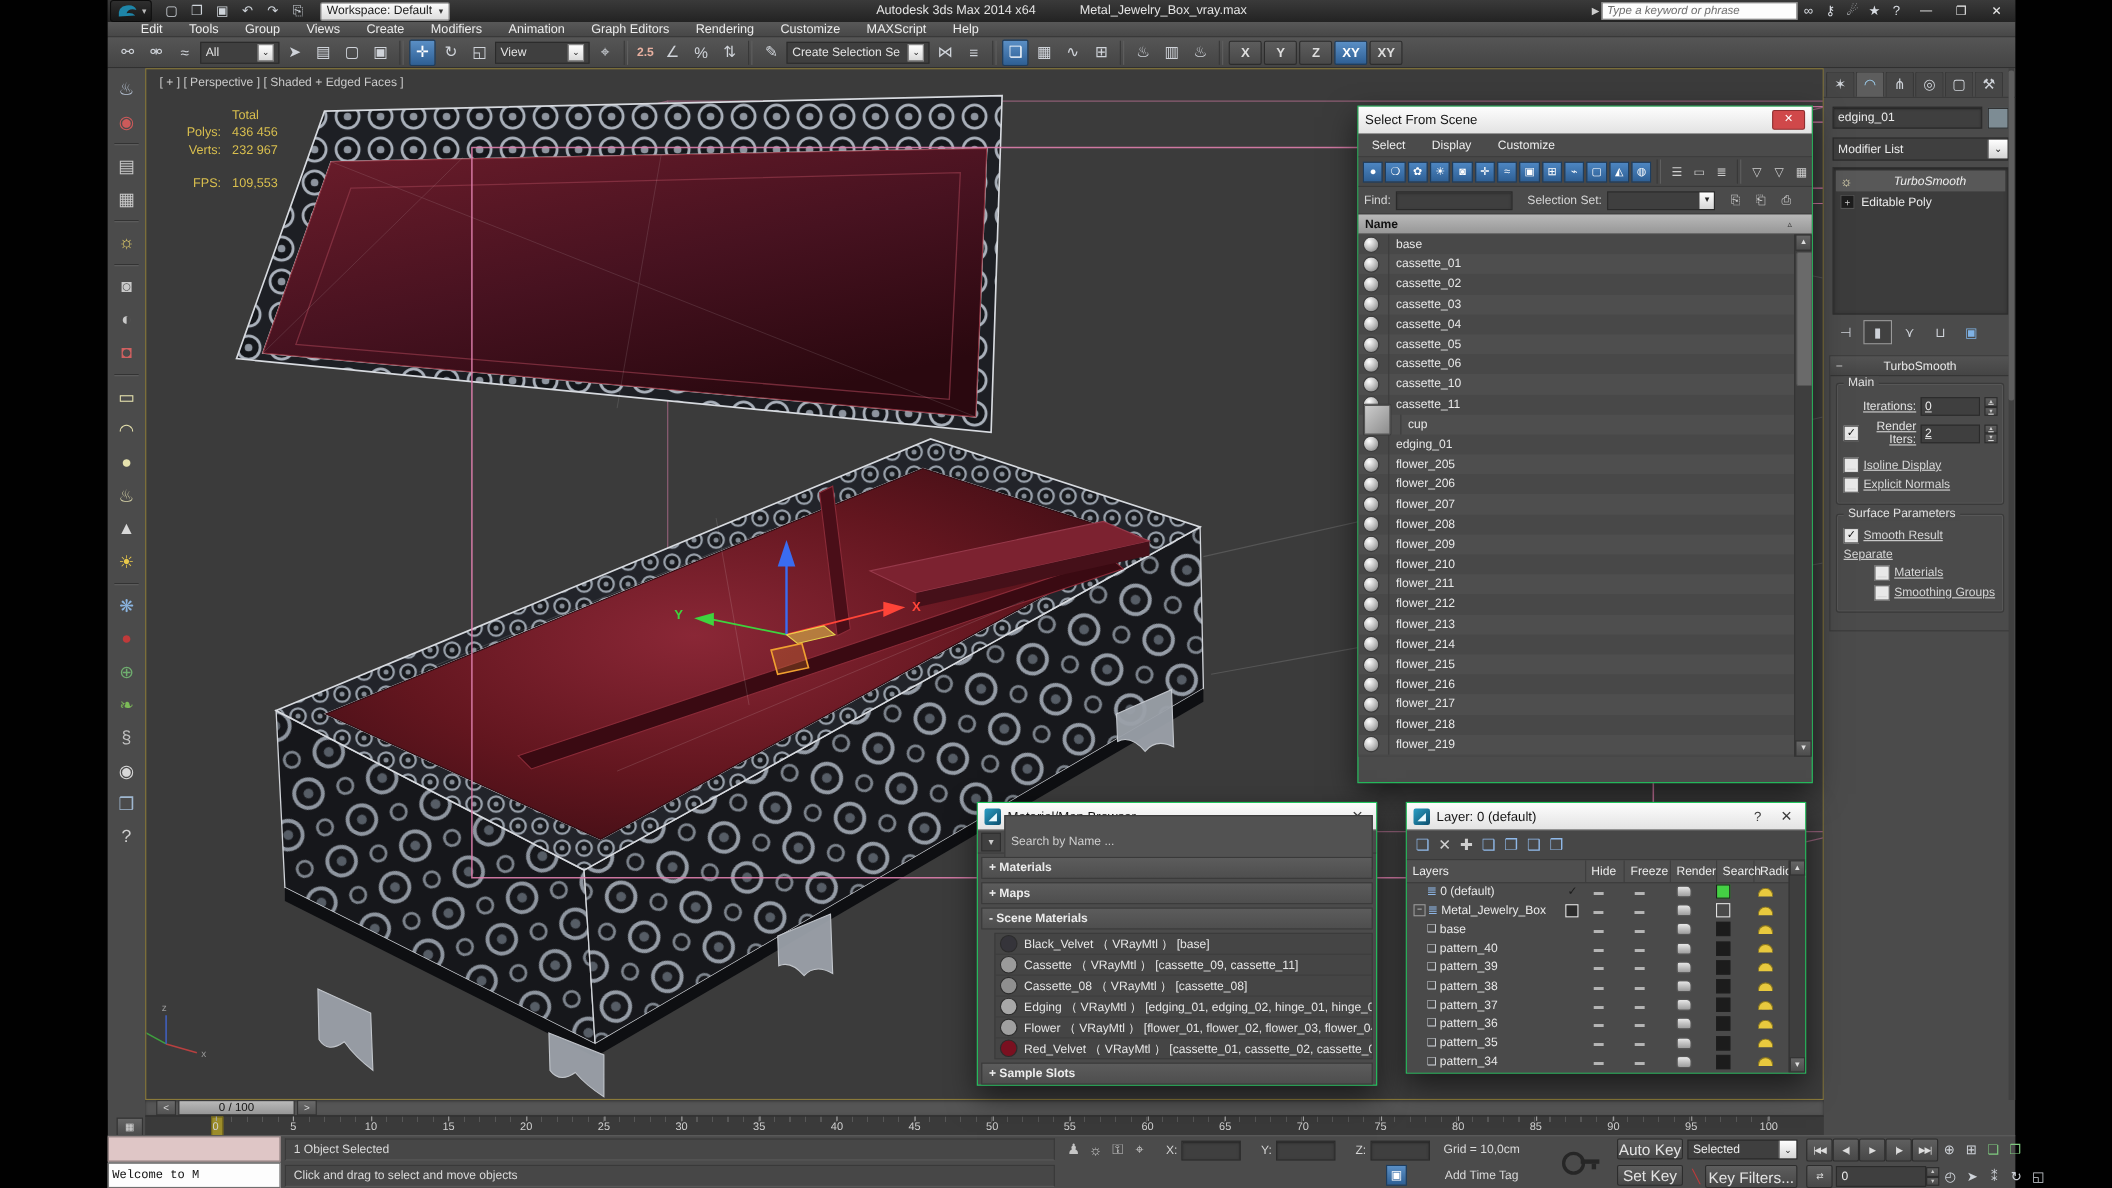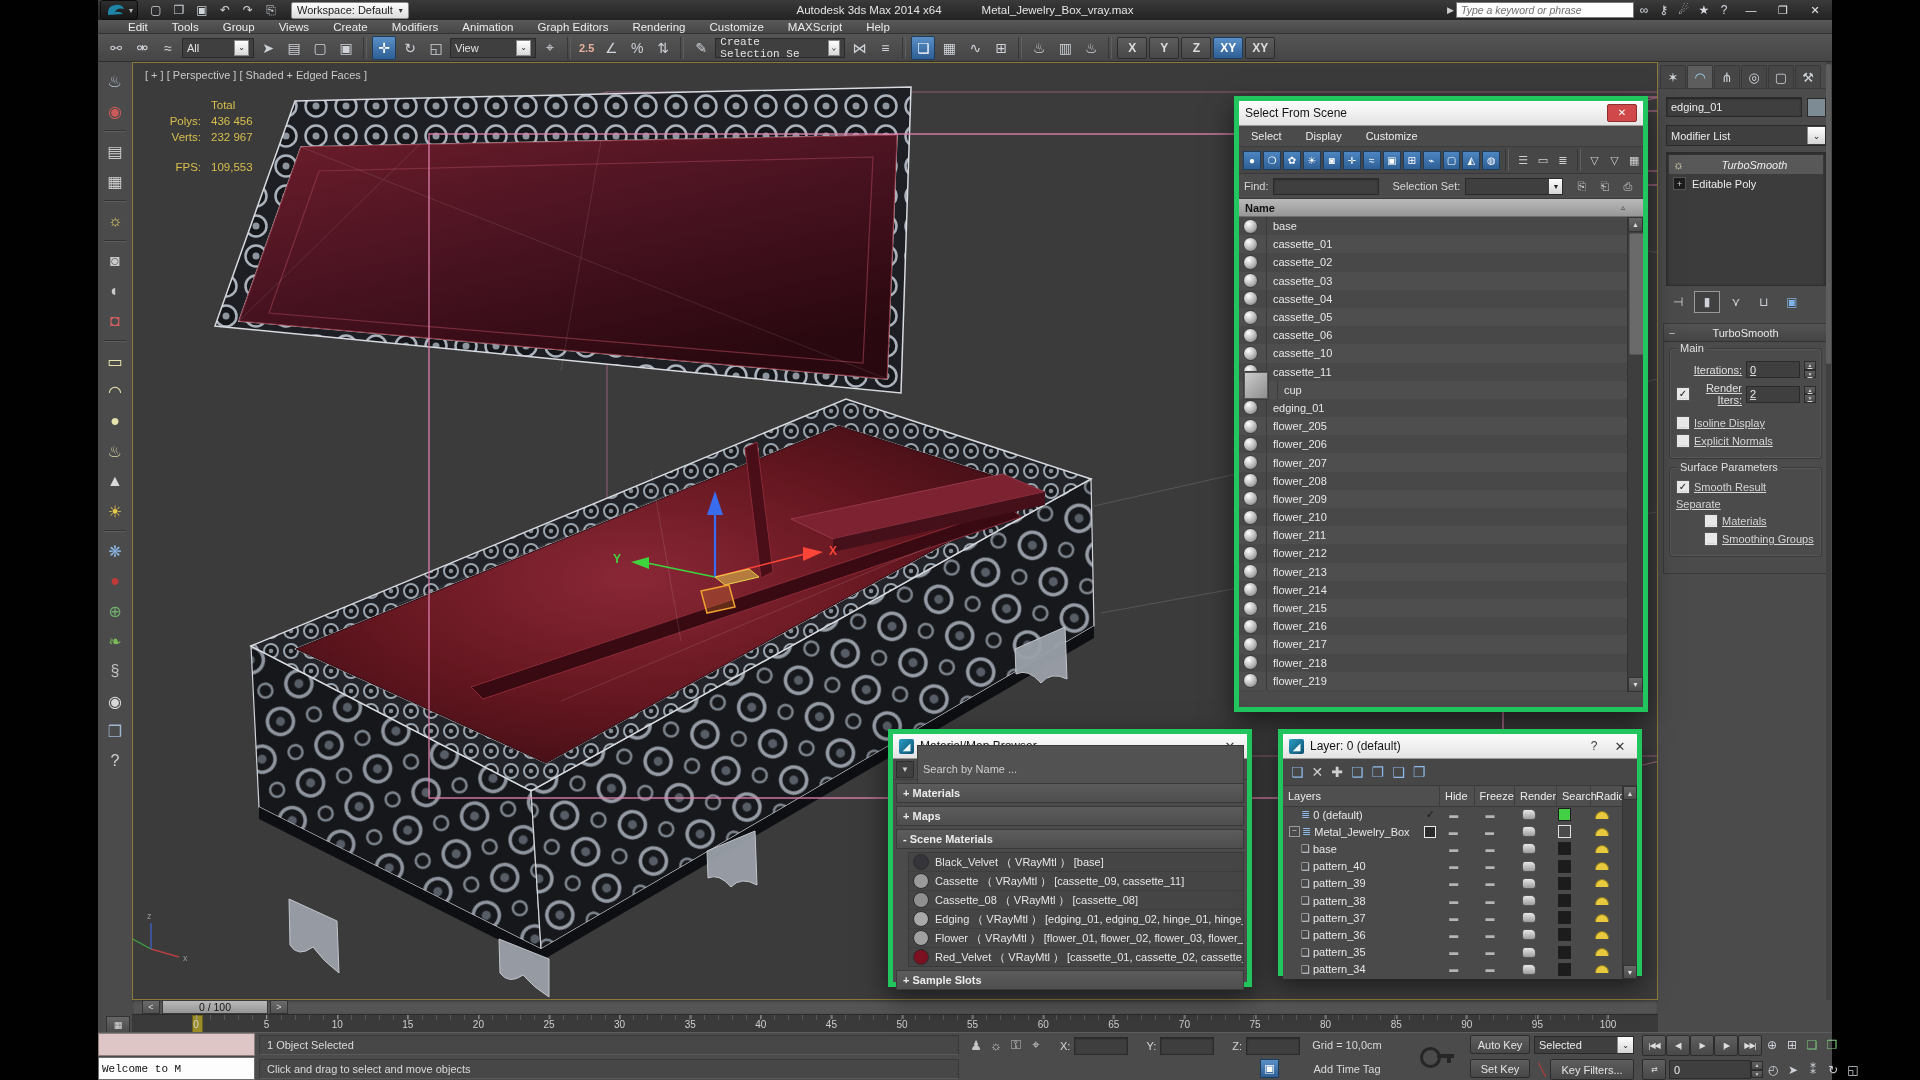--- a/index.html
+++ b/index.html
@@ -139,37 +139,37 @@
     display:flex;align-items:center;padding:0 3px;}
   .sfield{background:#474747;border:1px solid #393939;border-bottom-color:#5a5a5a;color:#dadada;
     display:flex;align-items:center;padding:0 7px;height:20px;}
   .mini-ico{width:20px;height:20px;display:flex;align-items:center;justify-content:center;color:#c6c6c6;font-size:13px;}
   .axlab{color:#d6d6d6;}
   .axfield{width:52px;height:16px;background:#3f3f3f;border:1px solid #2b2b2b;box-shadow:inset 0 1px 2px #262626;}
   .gridcell{color:#dadada;display:flex;align-items:center;justify-content:center;height:20px;}
   .tagtoggle{width:19px;height:19px;background:linear-gradient(#5a8fc6,#2e5f94);border:1px solid #1d3d5f;
     color:#fff;display:flex;align-items:center;justify-content:center;font-size:11px;}
   .keybtn{height:19px;background:linear-gradient(#5d5d5d,#474747);border:1px solid #2c2c2c;color:#e4e4e4;
-    display:flex;align-items:center;justify-content:center;border-radius:2px;font-size:11px;}
+    display:flex;align-items:center;justify-content:center;border-radius:2px;font-size:14px;}
   .selcombo{height:18px;background:#3f3f3f;border:1px solid #2a2a2a;color:#ececec;display:flex;align-items:center;
     padding-left:4px;}
   .selcombo .dd{margin-left:auto;width:15px;height:16px;background:linear-gradient(#fff,#d5d5d5);color:#222;
     font-size:8px;display:flex;align-items:center;justify-content:center;border-left:1px solid #888;}
   .key-ico{position:relative;width:15px;height:15px;border:3.5px solid #262626;border-radius:50%;}
   .key-ico::after{content:"";position:absolute;left:14px;top:4px;width:17px;height:4px;background:#262626;}
   .key-ico::before{content:"";position:absolute;left:24px;top:8px;width:4px;height:5px;background:#262626;}
   .pb-btn{width:22px;height:19px;background:linear-gradient(#5f5f5f,#484848);border:1px solid #2c2c2c;
     color:#ddd;font-size:8px;display:flex;align-items:center;justify-content:center;letter-spacing:-1px;border-radius:2px;}
   .pb-ico{width:20px;height:19px;display:flex;align-items:center;justify-content:center;color:#cfd3d9;font-size:12px;}
   .redline{width:16px;height:19px;display:flex;align-items:center;justify-content:center;color:#c23a3a;font-size:12px;}
   .framefield{width:72px;height:17px;background:#3f3f3f;border:1px solid #2b2b2b;color:#ececec;
     display:flex;align-items:center;padding:0 4px;}
 
   
-  .dlg{position:absolute;background:#4b4b4b;border:5px solid #22c55e;box-shadow:0 10px 26px rgba(0,0,0,.55);
+  .dlg{position:absolute;background:#4b4b4b;border:1px solid #22c55e;box-shadow:0 10px 26px rgba(0,0,0,.55);
     box-sizing:border-box;}
   .dlg-title{height:24px;background:linear-gradient(#fdfdfd,#e3e3e3);border-bottom:1px solid #9a9a9a;
     display:flex;align-items:center;color:#141414;font-size:12px;padding:0 6px;gap:6px;}
   .dlg-title .t{flex:1;}
   .dlg-logo{width:15px;height:15px;background:linear-gradient(135deg,#2a9ec4,#0d4f6e);border-radius:2px;flex:none;
     color:#eafaff;font-size:10px;font-weight:bold;display:flex;align-items:center;justify-content:center;}
   .dlg-x{color:#3a3a3a;font-size:13px;width:22px;text-align:center;}
   .dlg-x.red{background:#d0484a;border:1px solid #8d2f30;color:#fff;width:28px;height:16px;line-height:15px;
     font-size:10px;border-radius:2px;}
   .dlg-q{color:#3a3a3a;font-size:12px;width:18px;text-align:center;}
@@ -340,21 +340,21 @@
           <span class="dd">⌄</span>
         </span>
         <span class="ti">⌖</span>
         <span class="tsep"></span>
         <span class="tb-chip">2.5</span>
         <span class="ti">∠</span>
         <span class="ti">%</span>
         <span class="ti">⇅</span>
         <span class="tsep"></span>
         <span class="ti">✎</span>
-        <span class="tdrop" style="width: 120px; font-family: Liberation Mono, monospace;">
+        <span class="tdrop" style="width: 120px;">
           <span>Create Selection Se</span>
           <span class="dd">⌄</span>
         </span>
         <span class="ti">⋈</span>
         <span class="ti">≡</span>
         <span class="tsep"></span>
         <span class="ti active">❏</span>
         <span class="ti">▦</span>
         <span class="ti">∿</span>
         <span class="ti">⊞</span>

